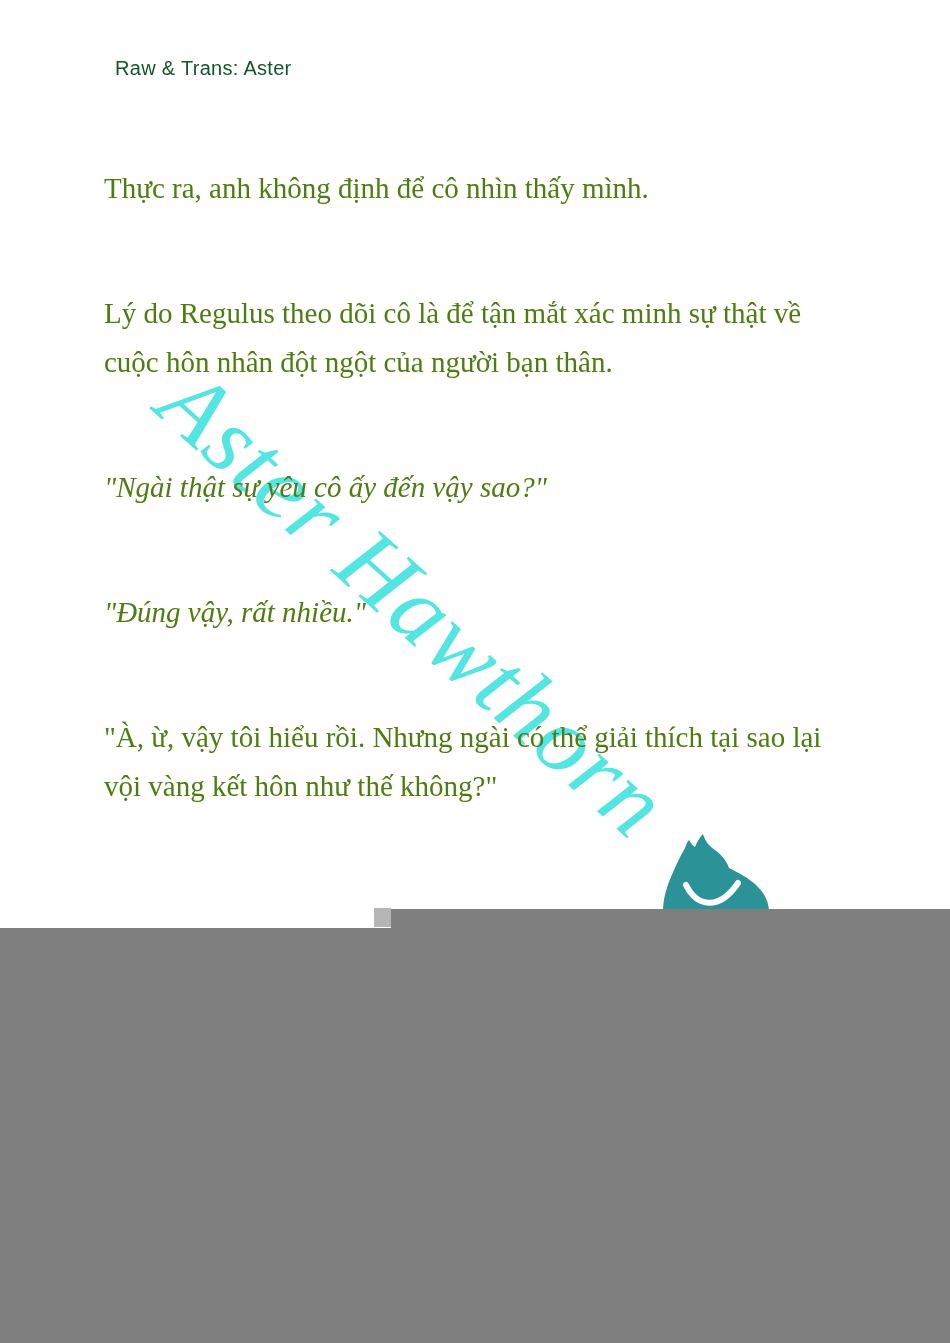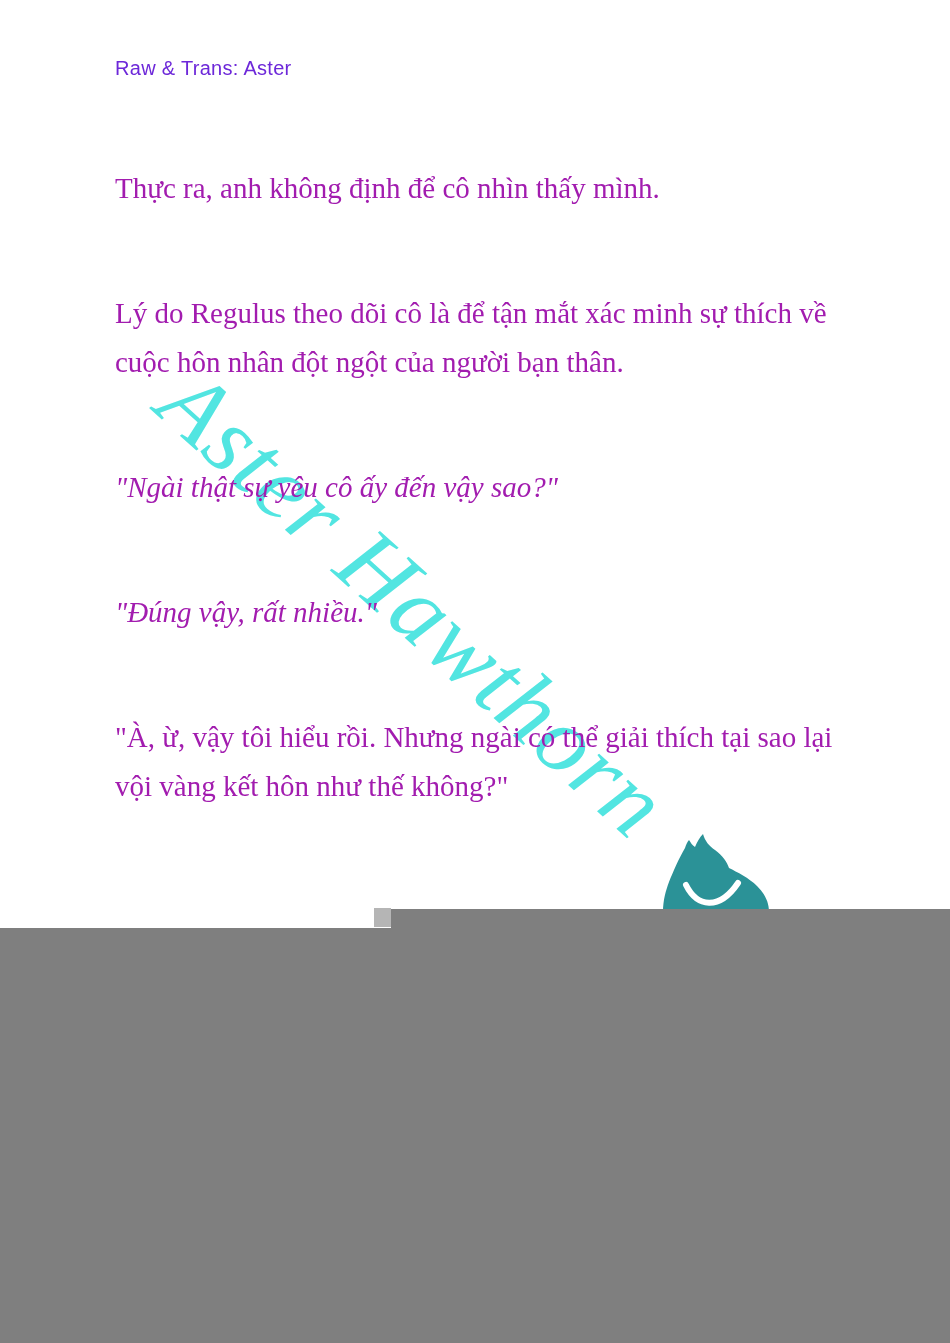--- a/index.html
+++ b/index.html
@@ -6,38 +6,38 @@
   body{
     width:950px;height:1343px;
     background:#ffffff;
     position:relative;
     overflow:hidden;
     font-family:"Liberation Serif","DejaVu Serif",serif;
   }
   .credit{
     position:absolute;left:115px;top:57px;
     font-family:"Liberation Sans","DejaVu Sans",sans-serif;
-    font-size:20px;color:#6d28d9;letter-spacing:0.3px;
+    font-size:20px;color:#14532d;letter-spacing:0.3px;
     z-index:2;white-space:nowrap;
   }
   .watermark{
     position:absolute;left:212px;top:346px;
     transform:rotate(42deg);transform-origin:0 0;
     font-family:"Liberation Serif","DejaVu Serif",serif;
     font-style:italic;
     font-size:96px;color:#52e5e1;letter-spacing:2px;
     z-index:1;white-space:nowrap;user-select:none;
   }
   .cat-logo{
     position:absolute;left:655px;top:830px;
     width:130px;height:100px;z-index:1;
   }
   .content{
-    position:absolute;left:115px;top:164px;width:740px;
-    font-size:29px;line-height:49px;color:#a21caf;
+    position:absolute;left:104px;top:164px;width:740px;
+    font-size:29px;line-height:49px;color:#4d7c0f;
     z-index:2;
   }
   .content p{margin:0 0 76px 0;padding:0;}
   .content .line{white-space:nowrap;}
   .italic .line{font-style:italic;}
   .overlay-main{
     position:absolute;left:0;top:928px;width:950px;height:415px;
     background:#7f7f7f;z-index:5;
   }
   .overlay-strip{
@@ -60,21 +60,21 @@
   <path d="M34,10 C36,13 37,15 40,17 C42,12 45,7 48,4 C50,11 54,16 60,20 C68,26 72,32 74,38 C82,42 94,48 102,56 C110,64 114,72 114,82 L114,100 L8,100 L8,82 C8,70 11,60 14,52 C18,42 24,28 30,18 C31,15 32,12 34,10 Z" fill="#2b9297"></path>
   <path d="M31,55 C42,77 64,81 83,53" fill="none" stroke="#ffffff" stroke-width="6" stroke-linecap="round"></path>
 </svg>
 
 <div class="content">
   <p>
     <span class="line">Thực ra, anh không định để cô nhìn thấy mình.</span>
   </p>
   <p>
     </p>
-    <div class="line">Lý do Regulus theo dõi cô là để tận mắt xác minh sự thích về</div>
+    <div class="line">Lý do Regulus theo dõi cô là để tận mắt xác minh sự thật về</div>
     <div class="line">cuộc hôn nhân đột ngột của người bạn thân.</div>
   <p></p>
   <p class="italic">
     <span class="line">"Ngài thật sự yêu cô ấy đến vậy sao?"</span>
   </p>
   <p class="italic">
     <span class="line">"Đúng vậy, rất nhiều."</span>
   </p>
   <p class="italic">
     </p>

